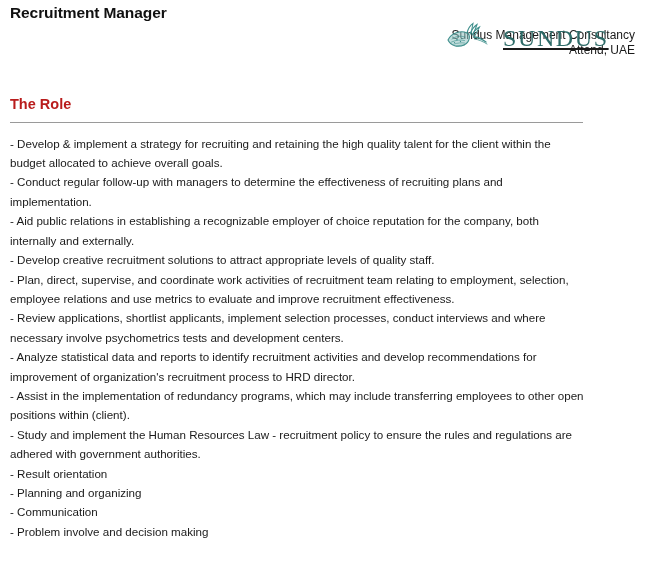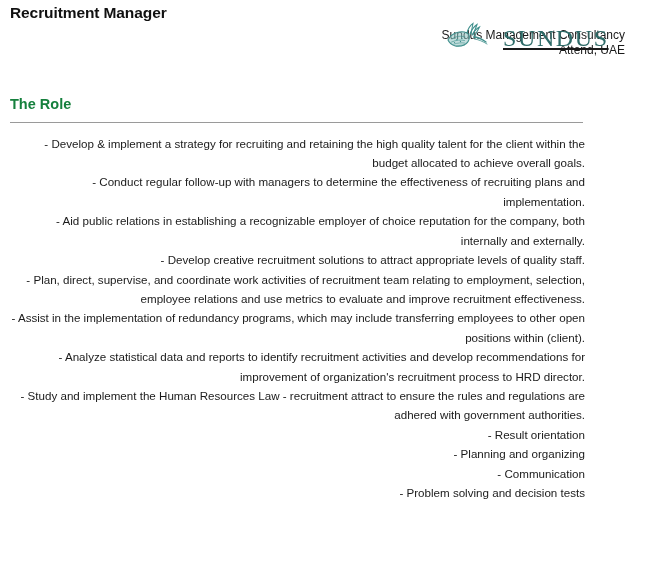--- a/index.html
+++ b/index.html
@@ -14,21 +14,21 @@
     overflow: hidden;
     font-family: "Liberation Sans", sans-serif;
     color: #1a1a1a;
     -webkit-font-smoothing: antialiased;
   }
   .page {
     position: relative;
     width: 645px;
     height: 442px;
     box-sizing: border-box;
-    padding: 4px 20px 0 10px;
+    padding: 4px 10px 0 10px;
   }
 
   
   .header {
     position: relative;
     min-height: 72px;
   }
   .job-title {
     font-size: 15.5px;
     font-weight: bold;
@@ -69,21 +69,21 @@
     white-space: nowrap;
   }
 
   
   .section {
     margin-top: 20px;
   }
   .section-title {
     font-size: 14.5px;
     font-weight: bold;
-    color: #15803d;
+    color: #b91c1c;
     margin: 0 0 9px 0;
     line-height: 1.15;
   }
   .divider {
     border: 0;
     border-top: 1px solid #9a9a9a;
     margin: 0 0 11px 0;
     width: 573px;
   }
   .bullets {
@@ -91,21 +91,21 @@
     margin: 0;
     padding: 0;
     width: 575px;
   }
   .bullets li {
     font-size: 11.6px;
     line-height: 19.4px;
     color: #1a1a1a;
     margin: 0;
     padding: 0;
-    text-align: right;
+    text-align: left;
   }
 </style>
 </head>
 <body>
 
 <div class="page">
 
   <div class="header">
     <h1 class="job-title">Recruitment Manager</h1>
     <div class="meta-line">Sundus Management Consultancy</div>
@@ -140,24 +140,25 @@
 
   <div class="section">
     <h2 class="section-title">The Role</h2>
     <hr class="divider">
     <ul class="bullets">
       <li>- Develop &amp; implement a strategy for recruiting and retaining the high quality talent for the client within the budget allocated to achieve overall goals.</li>
       <li>- Conduct regular follow-up with managers to determine the effectiveness of recruiting plans and implementation.</li>
       <li>- Aid public relations in establishing a recognizable employer of choice reputation for the company, both internally and externally.</li>
       <li>- Develop creative recruitment solutions to attract appropriate levels of quality staff.</li>
       <li>- Plan, direct, supervise, and coordinate work activities of recruitment team relating to employment, selection, employee relations and use metrics to evaluate and improve recruitment effectiveness.</li>
+      <li>- Review applications, shortlist applicants, implement selection processes, conduct interviews and where necessary involve psychometrics tests and development centers.</li>
+      <li>- Analyze statistical data and reports to identify recruitment activities and develop recommendations for improvement of organization's recruitment process to HRD director.</li>
       <li>- Assist in the implementation of redundancy programs, which may include transferring employees to other open positions within (client).</li>
-      <li>- Analyze statistical data and reports to identify recruitment activities and develop recommendations for improvement of organization's recruitment process to HRD director.</li>
-      <li>- Study and implement the Human Resources Law - recruitment attract to ensure the rules and regulations are adhered with government authorities.</li>
+      <li>- Study and implement the Human Resources Law - recruitment policy to ensure the rules and regulations are adhered with government authorities.</li>
       <li>- Result orientation</li>
       <li>- Planning and organizing</li>
       <li>- Communication</li>
-      <li>- Problem solving and decision tests</li>
+      <li>- Problem involve and decision making</li>
 
     </ul>
   </div>
 
 </div>
 
 </body></html>

